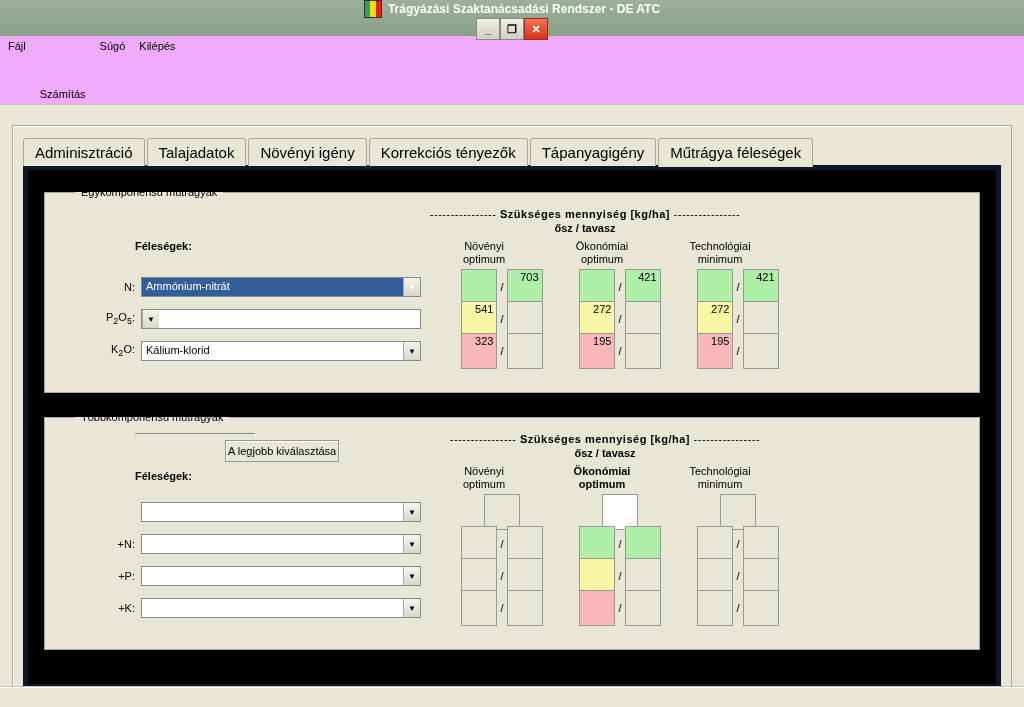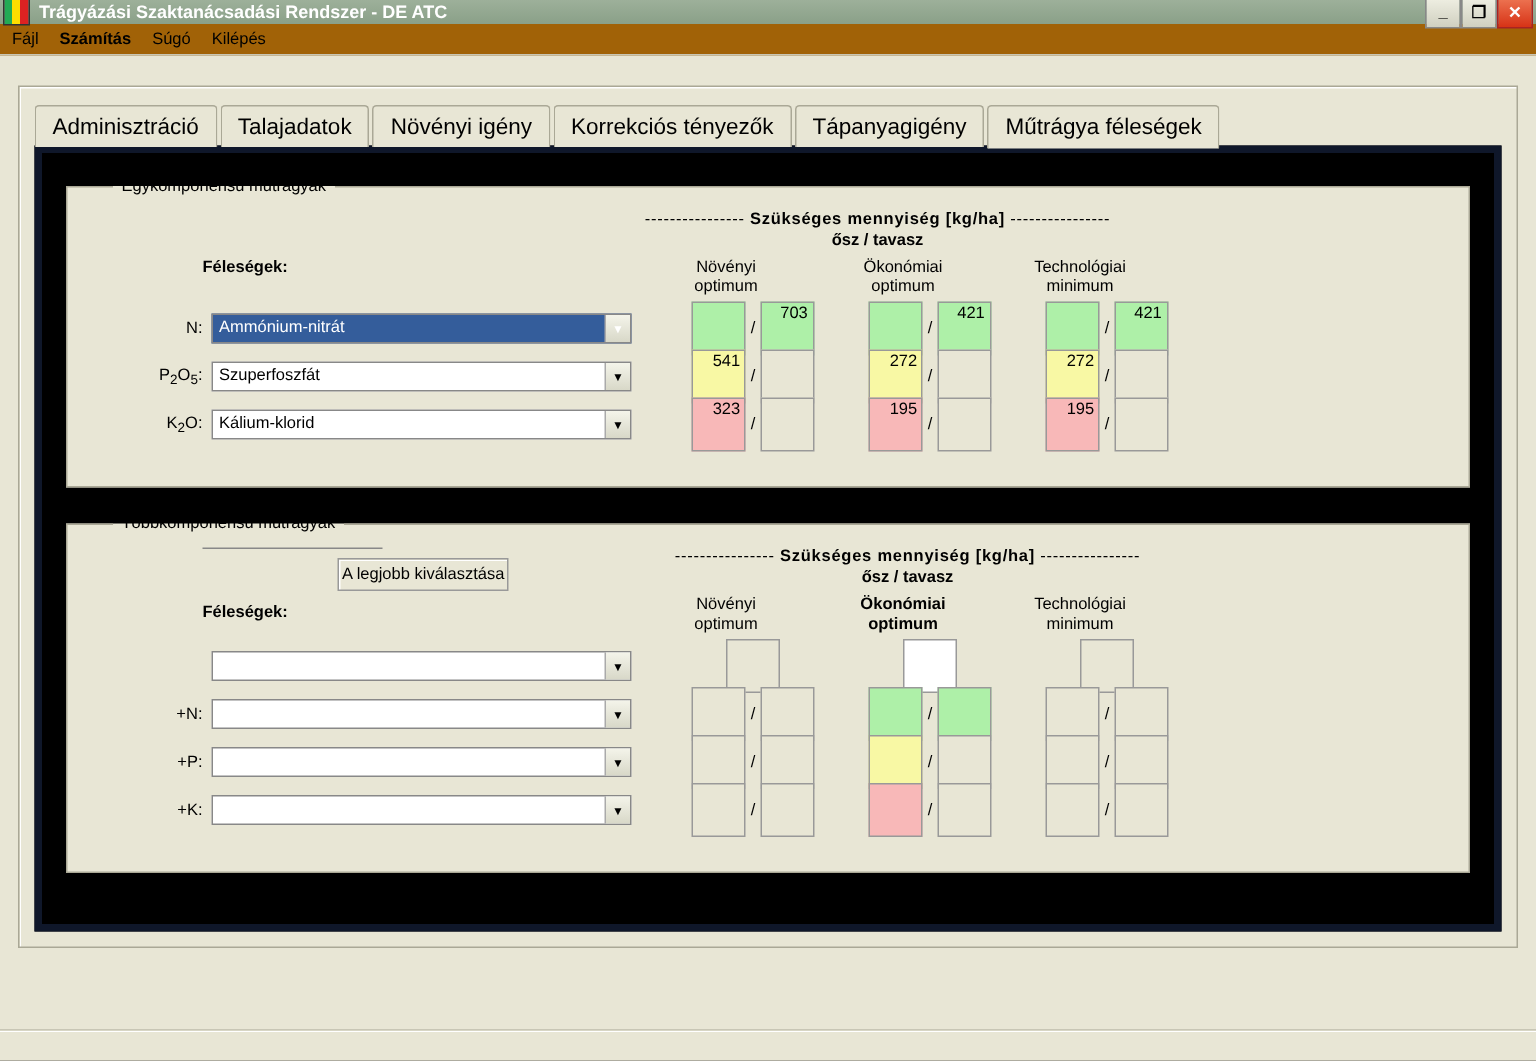--- a/index.html
+++ b/index.html
@@ -7,25 +7,26 @@
       padding: 0;
       font-family: Tahoma, sans-serif;
       font-size: 11px;
       background: #e8e6d5;
       width: 1024px;
       height: 707px;
       overflow: hidden;
     }
     .titlebar {
       background: linear-gradient(to bottom, #9db09a, #8aa088);
-      height: 16px;
+      height: 36px;
       display: flex;
       align-items: center;
       justify-content: space-between;
       padding: 0 2px;
+      flex-direction: column;
     }
     .titlebar-left {
       display: flex;
       align-items: center;
       gap: 6px;
     }
     .app-icon {
       width: 16px;
       height: 16px;
       background: linear-gradient(to right, #2a5 33%, #fd0 33% 66%, #d22 66%);
@@ -50,32 +51,33 @@
       justify-content: center;
       font-size: 11px;
       font-weight: bold;
     }
     .winbtn.close {
       background: linear-gradient(to bottom, #ee7755, #d73316);
       color: #fff;
       border-color: #a22;
     }
     .menubar {
-      background: #a16207;
+      background: #f0abfc;
       padding: 4px 8px;
       border-bottom: 1px solid #c8c6b5;
       display: flex;
       gap: 14px;
     }
     .menu-item {
       font-size: 11px;
       cursor: default;
     }
     .menu-item.active {
-      font-weight: bold;
+      font-weight: normal;
+      margin-top: 48px;
     }
     .main-panel {
       margin: 20px 12px 8px 12px;
       background: #e8e6d5;
       border: 1px solid #aaa896;
       box-shadow: inset 1px 1px 0 #fff;
       padding: 12px 10px 10px 10px;
       position: relative;
     }
     .tabs {
@@ -325,21 +327,20 @@
         <div class="val-group">
           <div class="val-box green"></div>
           <span class="slash">/</span>
           <div class="val-box green">421</div>
         </div>
       </div>
 
       <div class="data-row">
         <div class="row-label">P<sub>2</sub>O<sub>5</sub>:</div>
         <div class="combo">
-          <div class="combo-text">Szuperfoszfát</div>
           <div class="combo-btn">▼</div>
         </div>
         <div class="spacer-after-combo"></div>
         <div class="val-group">
           <div class="val-box yellow">541</div>
           <span class="slash">/</span>
           <div class="val-box"></div>
         </div>
         <div class="val-group">
           <div class="val-box yellow">272</div>

